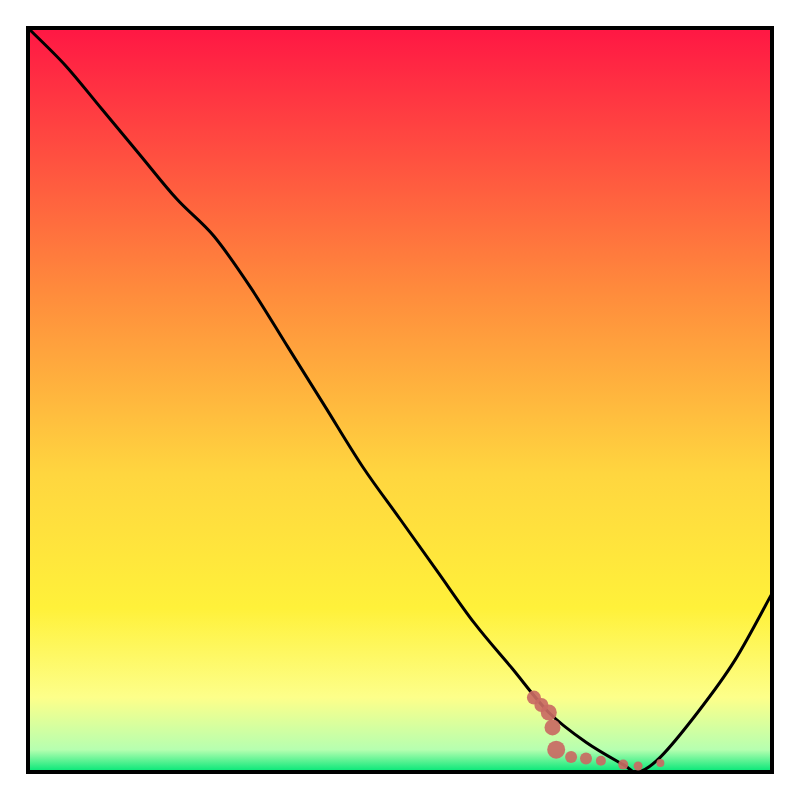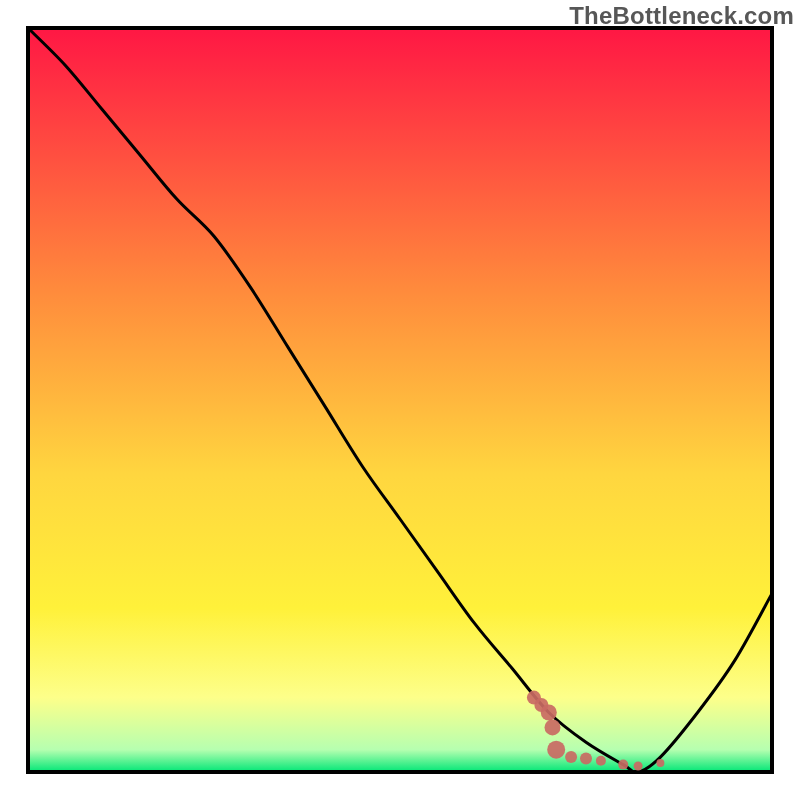--- a/index.html
+++ b/index.html
@@ -32,21 +32,20 @@
     top: 0;
     width: 800px;
     height: 800px;
     z-index: 1;
   }
 </style>
 </head>
 <body>
 <div class="stage">
 
-  <div class="watermark">TheBottleneck.com</div>
 
   <svg class="plot" viewBox="0 0 800 800" preserveAspectRatio="none">
 
     <defs>
       <linearGradient id="bg-grad" x1="0" y1="0" x2="0" y2="1">
         <stop id="g0" offset="0%" stop-color="#ff1744"></stop>
         <stop id="g1" offset="35%" stop-color="#ff8a3c"></stop>
         <stop id="g2" offset="60%" stop-color="#ffd63f"></stop>
         <stop id="g3" offset="78%" stop-color="#fff13a"></stop>
         <stop id="g4" offset="90%" stop-color="#fdff8a"></stop>

